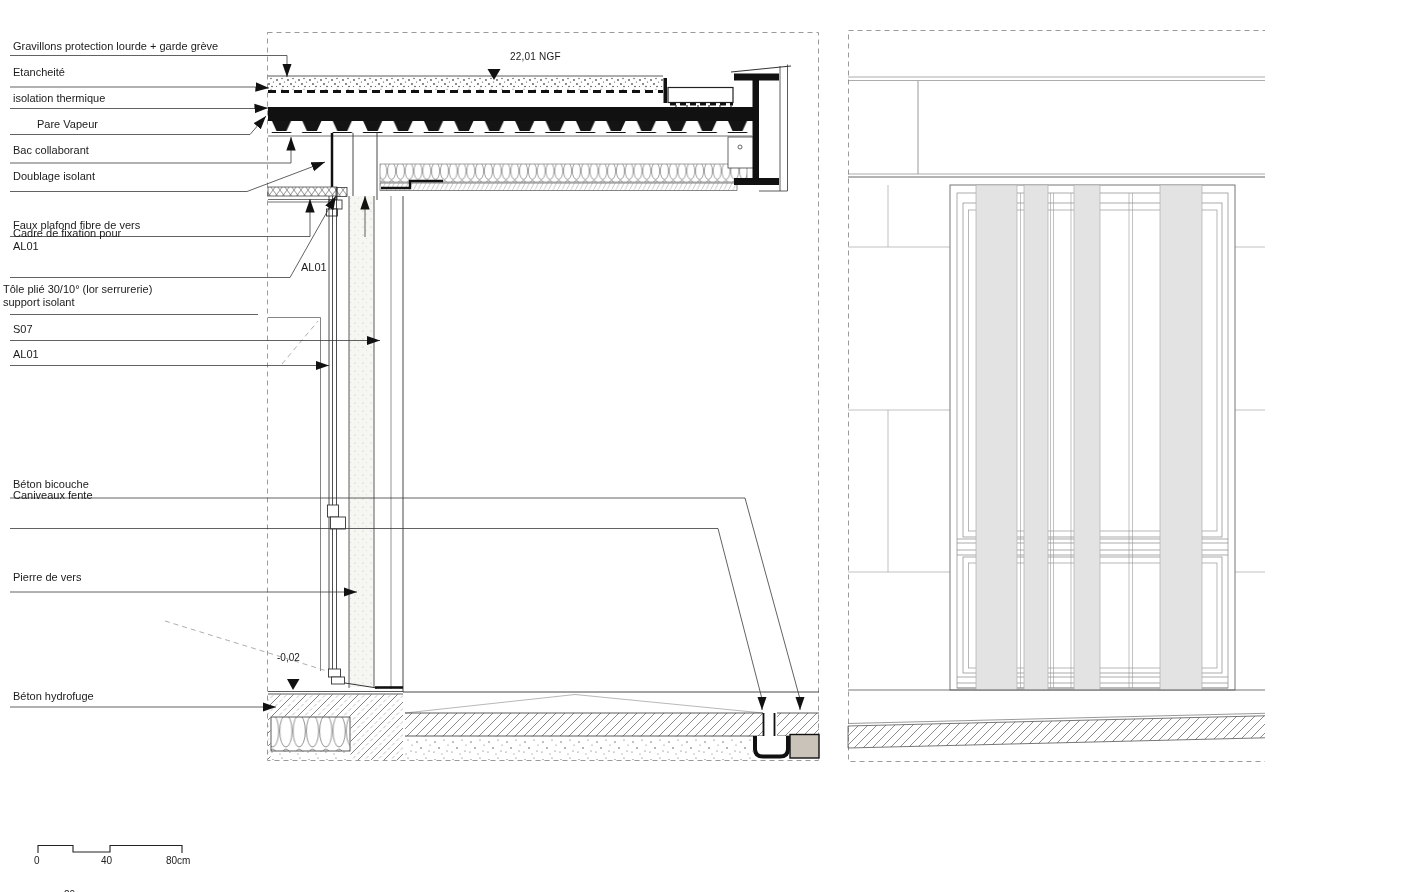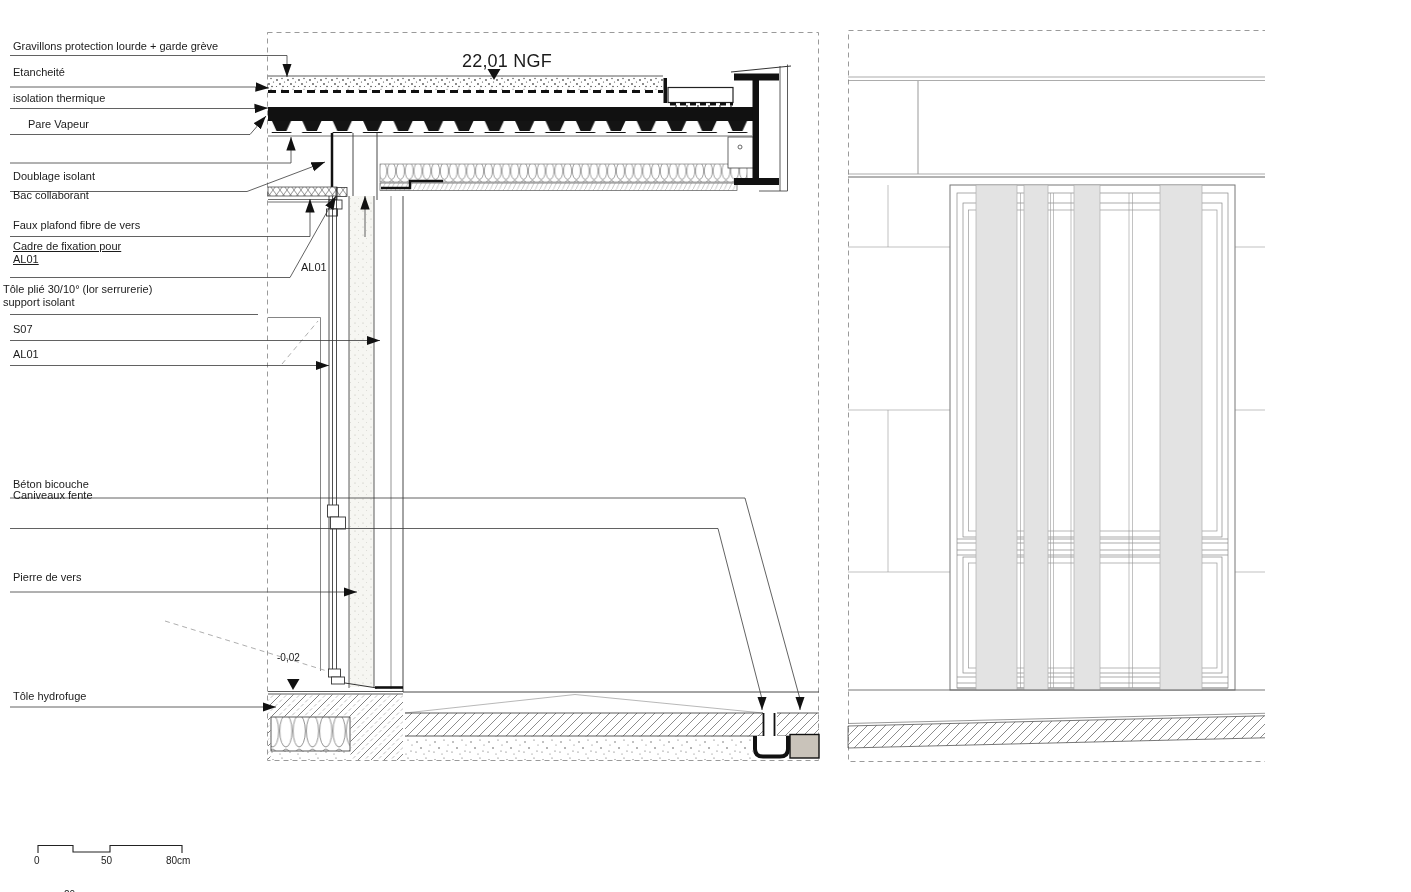--- a/index.html
+++ b/index.html
@@ -1,21 +1,21 @@
 <!DOCTYPE html>
 <html><head>
 <meta charset="utf-8">
 <style>
   html,body{margin:0;padding:0;background:#fff;}
   #stage{position:relative;width:1265px;height:892px;background:#ffffff;overflow:hidden;
          font-family:"Liberation Sans", sans-serif;}
   #art{position:absolute;left:0;top:0;}
   .txt{position:absolute;color:#1b1b1b;}
   .lbl{font-size:11px;line-height:13px;}
-  .lvl{font-size:18px;letter-spacing:.2px;}
+  .lvl{font-size:10px;letter-spacing:.2px;margin-left:48px;}
   .lvl2{font-size:10px;}
   .ref{font-size:11px;}
   .tick{font-size:10px;color:#222;}
 </style>
 </head>
 <body>
 
 <div id="stage">
 
 <svg id="art" width="1411" height="892" viewBox="0 0 1411 892">
@@ -239,35 +239,35 @@
     <polygon points="848,726 1400,712.5 1400,734.5 848,748" fill="url(#h9)" stroke="#555" stroke-width=".8"></polygon>
     <line x1="848" y1="723.5" x2="1400" y2="710" stroke="#555" stroke-width=".6"></line>
   </g>
 
   <path d="M38,853 L38,845.5 L73,845.5 L73,852 L110,852 L110,845.5 L182,845.5 L182,853" fill="none" stroke="#222" stroke-width="1.1"></path>
 </svg>
 
 <div class="txt lbl" style="left:13px;top:40px;width:245px;">Gravillons protection lourde + garde grève</div>
 <div class="txt lbl" style="left:13px;top:66px;">Etancheité</div>
 <div class="txt lbl" style="left:13px;top:92px;">isolation thermique</div>
-<div class="txt lbl" style="left:12px;top:118px;padding-left:16px;">Pare Vapeur</div>
-<div class="txt lbl" style="left:13px;top:144px;margin-top:45px;">Bac collaborant</div>
+<div class="txt lbl" style="left:21px;top:118px;padding-left:16px;">Pare Vapeur</div>
+<div class="txt lbl" style="left:13px;top:144px;">Bac collaborant</div>
 <div class="txt lbl" style="left:13px;top:170px;">Doublage isolant</div>
 <div class="txt lbl" style="left:13px;top:219px;">Faux plafond fibre de vers</div>
-<div class="txt lbl" style="left:13px;top:240px;width:135px;text-decoration:underline;">Cadre de fixation pour AL01</div>
+<div class="txt lbl" style="left:13px;top:227px;width:135px;">Cadre de fixation pour AL01</div>
 <div class="txt lbl" style="left:3px;top:283px;width:155px;">Tôle plié 30/10° (lor serrurerie) support isolant</div>
 <div class="txt lbl" style="left:13px;top:323px;">S07</div>
 <div class="txt lbl" style="left:13px;top:348px;">AL01</div>
 <div class="txt lbl" style="left:13px;top:478px;">Béton bicouche</div>
 <div class="txt lbl" style="left:13px;top:489px;">Caniveaux fente</div>
 <div class="txt lbl" style="left:13px;top:571px;">Pierre de vers</div>
-<div class="txt lbl" style="left:13px;top:690px;">Tôle hydrofuge</div>
+<div class="txt lbl" style="left:13px;top:690px;">Béton hydrofuge</div>
 
 <div class="txt lvl" style="left:462px;top:51px;">22,01 NGF</div>
 <div class="txt lvl2" style="left:277px;top:652px;">-0,02</div>
 <div class="txt ref" style="left:301px;top:261px;">AL01</div>
 
 <div class="txt tick" style="left:34px;top:855px;">0</div>
 <div class="txt tick" style="left:64px;top:855px;margin-top:34px;">20</div>
-<div class="txt tick" style="left:101px;top:855px;">50</div>
+<div class="txt tick" style="left:101px;top:855px;">40</div>
 <div class="txt tick" style="left:166px;top:855px;">80cm</div>
 
 </div>
 
 </body></html>

